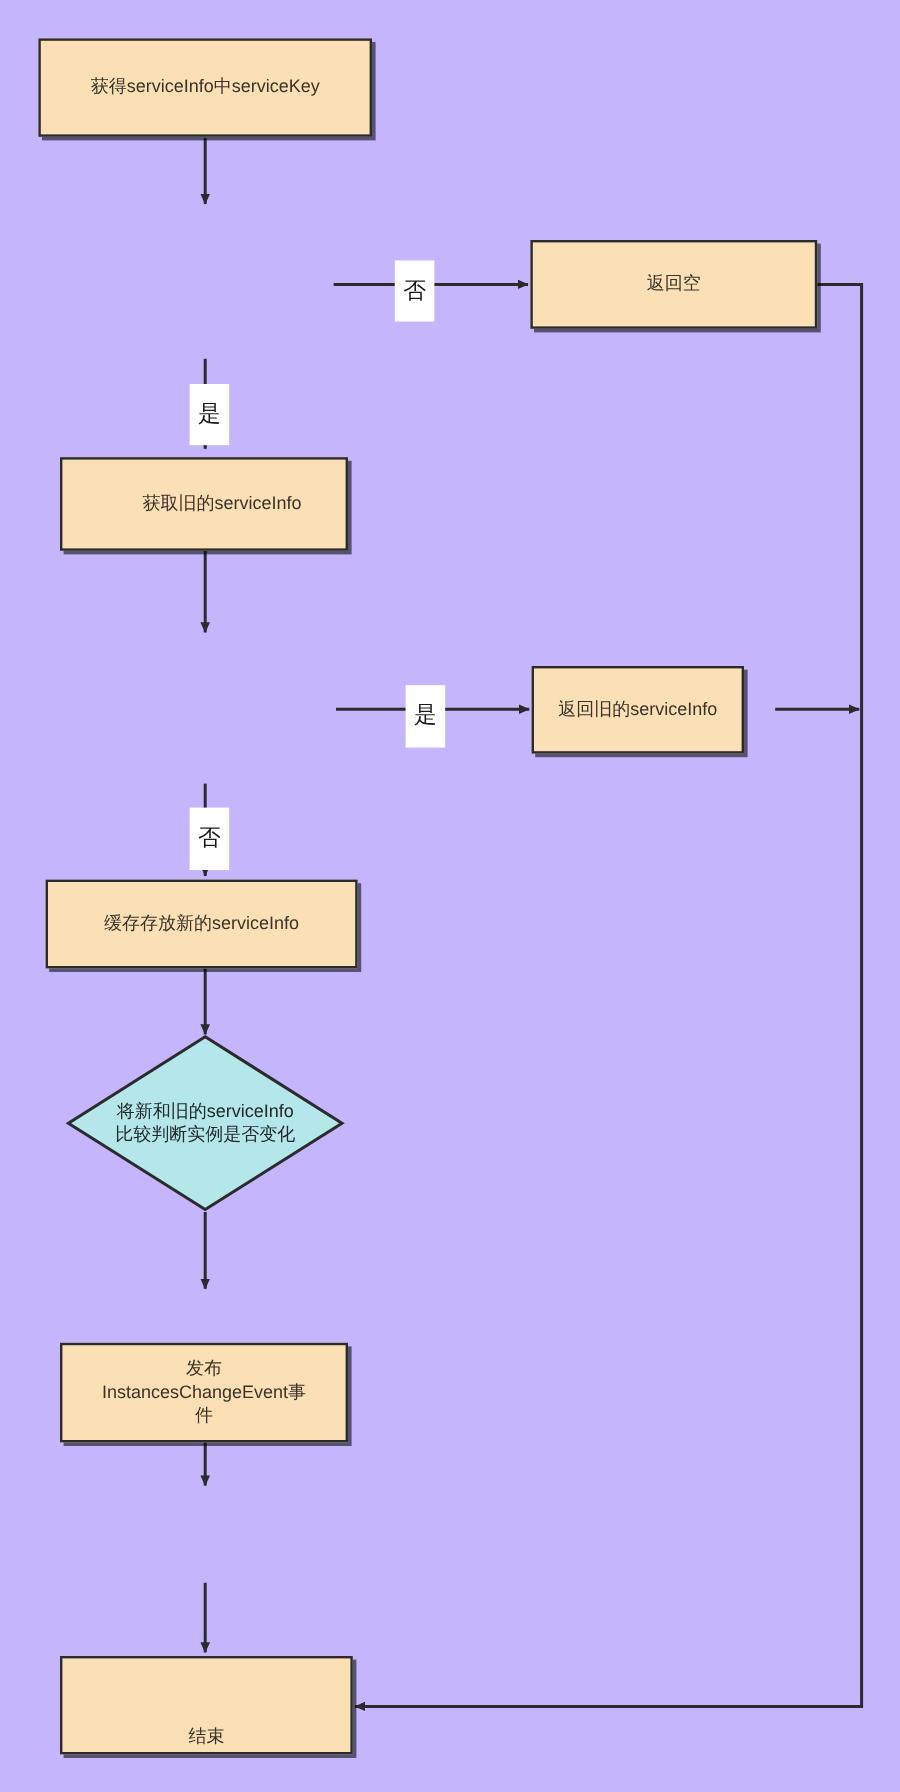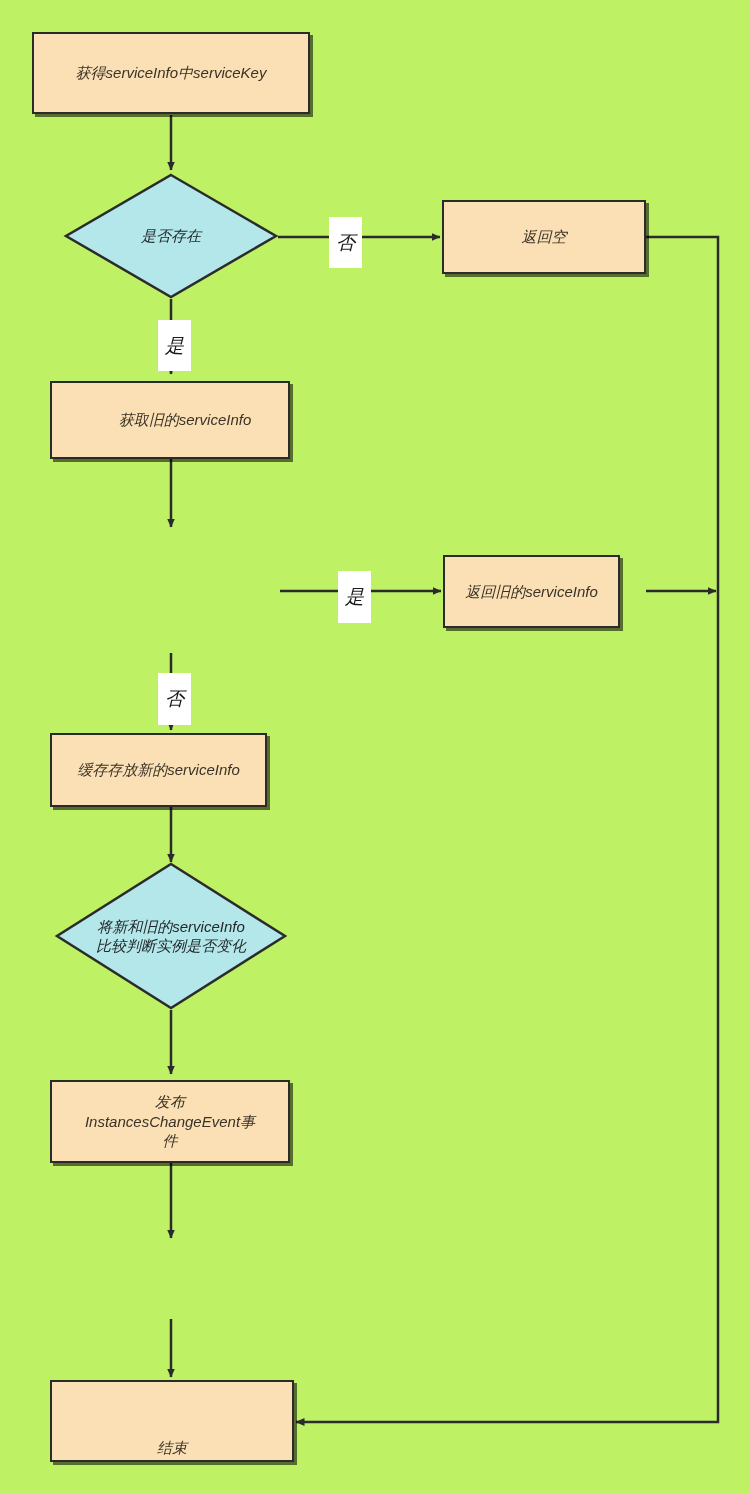--- a/index.html
+++ b/index.html
@@ -8,23 +8,22 @@
     padding: 0;
     background: #000000;
   }
   body {
     font-family: "Liberation Sans", "DejaVu Sans", sans-serif;
   }
   #canvas {
     position: relative;
     width: 750px;
     height: 1493px;
-    background: #bef264;
+    background: #c4b5fd;
     overflow: hidden;
-    font-style: italic;
   }
   svg#edges {
     position: absolute;
     left: 0;
     top: 0;
     width: 750px;
     height: 1493px;
     pointer-events: none;
   }
   .node {
@@ -122,53 +121,47 @@
       <path d="M646,237 L718,237 L718,1422 L296,1422" marker-end="url(#arrowl)"></path>
 
       <path d="M646,591 L716,591" marker-end="url(#arrow)"></path>
     </g>
   </svg>
 
   <div class="node proc" style="left:32px; top:32px; width:278px; height:82px;">
     <span>获得serviceInfo中serviceKey</span>
   </div>
 
-  <div class="diamond-wrap" style="left:64px; top:173px; width:214px; height:126px;">
-    <svg width="214" height="126" viewBox="0 0 214 126" xmlns="http://www.w3.org/2000/svg">
-      <polygon points="107,2 212,63 107,124 2,63" fill="#b3e7ea" stroke="#2b2b2b" stroke-width="2.5"></polygon>
-    </svg>
-    <div class="diamond-label">是否存在</div>
-  </div>
 
-  <div class="node proc" style="left:442px; top:200px; width:204px; height:74px;">
+  <div class="node proc" style="left:442px; top:200px; width:239px; height:74px;">
     <span>返回空</span>
   </div>
 
   <div class="node proc" style="left:50px; top:381px; width:240px; height:78px;padding-left:36px;">
     <span>获取旧的serviceInfo</span>
   </div>
 
 
   <div class="node proc" style="left:443px; top:555px; width:177px; height:73px;">
     <span>返回旧的serviceInfo</span>
   </div>
 
-  <div class="node proc" style="left:50px; top:733px; width:217px; height:74px;">
+  <div class="node proc" style="left:38px; top:733px; width:260px; height:74px;">
     <span>缓存存放新的serviceInfo</span>
   </div>
 
   <div class="diamond-wrap" style="left:55px; top:862px; width:232px; height:148px;">
     <svg width="232" height="148" viewBox="0 0 232 148" xmlns="http://www.w3.org/2000/svg">
       <polygon points="116,2 230,74 116,146 2,74" fill="#b3e7ea" stroke="#2b2b2b" stroke-width="2.5"></polygon>
     </svg>
     <div class="diamond-label ln2">将新和旧的serviceInfo
 比较判断实例是否变化</div>
   </div>
 
-  <div class="node proc ln2" style="left:50px; top:1080px; width:240px; height:83px;">
+  <div class="node proc ln2" style="left:50px; top:1119px; width:240px; height:83px;">
     <span class="ln2">发布
 InstancesChangeEvent事
 件</span>
   </div>
 
 
   <div class="node proc" style="left:50px; top:1380px; width:244px; height:82px;align-items:flex-end;">
     <span>结束</span>
   </div>
 

